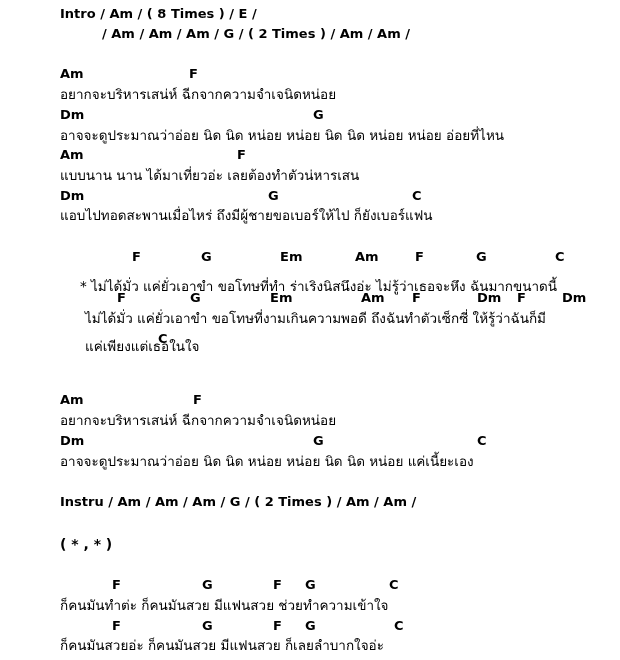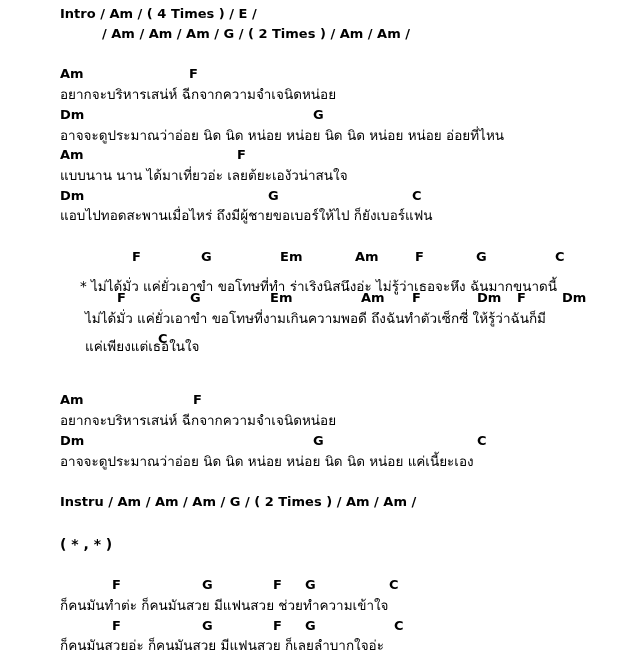--- a/index.html
+++ b/index.html
@@ -39,41 +39,41 @@
       font-size: 13px;
     }
     .lyric {
       font-size: 13.5px;
       letter-spacing: 0;
     }
   </style>
 </head>
 <body>
 
-<div class="line head" style="left:60px; top:6px;">Intro  / Am / ( 4 Times ) / E /</div>
+<div class="line head" style="left:60px; top:6px;">Intro  / Am / ( 8 Times ) / E /</div>
 <div class="line head" style="left:102px; top:26px;">/ Am / Am / Am / G / ( 2 Times ) / Am / Am /</div>
 
 <div>
   <div class="chord-row" style="top:66px;">
     <span class="chord" style="left:60px;">Am</span>
     <span class="chord" style="left:189px;">F</span>
   </div>
   <div class="line lyric" style="left:60px; top:86px;">อยากจะบริหารเสน่ห์ ฉีกจากความจำเจนิดหน่อย</div>
 
   <div class="chord-row" style="top:107px;">
     <span class="chord" style="left:60px;">Dm</span>
     <span class="chord" style="left:313px;">G</span>
   </div>
   <div class="line lyric" style="left:60px; top:127px;">อาจจะดูประมาณว่าอ่อย นิด นิด หน่อย หน่อย นิด นิด หน่อย หน่อย อ่อยที่ไหน</div>
 
   <div class="chord-row" style="top:147px;">
     <span class="chord" style="left:60px;">Am</span>
     <span class="chord" style="left:237px;">F</span>
   </div>
-  <div class="line lyric" style="left:60px; top:167px;">แบบนาน นาน ได้มาเที่ยวอ่ะ เลยต้ยะเองัวน่าสนใจ</div>
+  <div class="line lyric" style="left:60px; top:167px;">แบบนาน นาน ได้มาเที่ยวอ่ะ เลยต้องทำตัวน่หารเสน</div>
 
   <div class="chord-row" style="top:188px;">
     <span class="chord" style="left:60px;">Dm</span>
     <span class="chord" style="left:268px;">G</span>
     <span class="chord" style="left:412px;">C</span>
   </div>
   <div class="line lyric" style="left:60px; top:207px;">แอบไปทอดสะพานเมื่อไหร่ ถึงมีผู้ชายขอเบอร์ให้ไป ก็ยังเบอร์แฟน</div>
 </div>
 
 <div>

